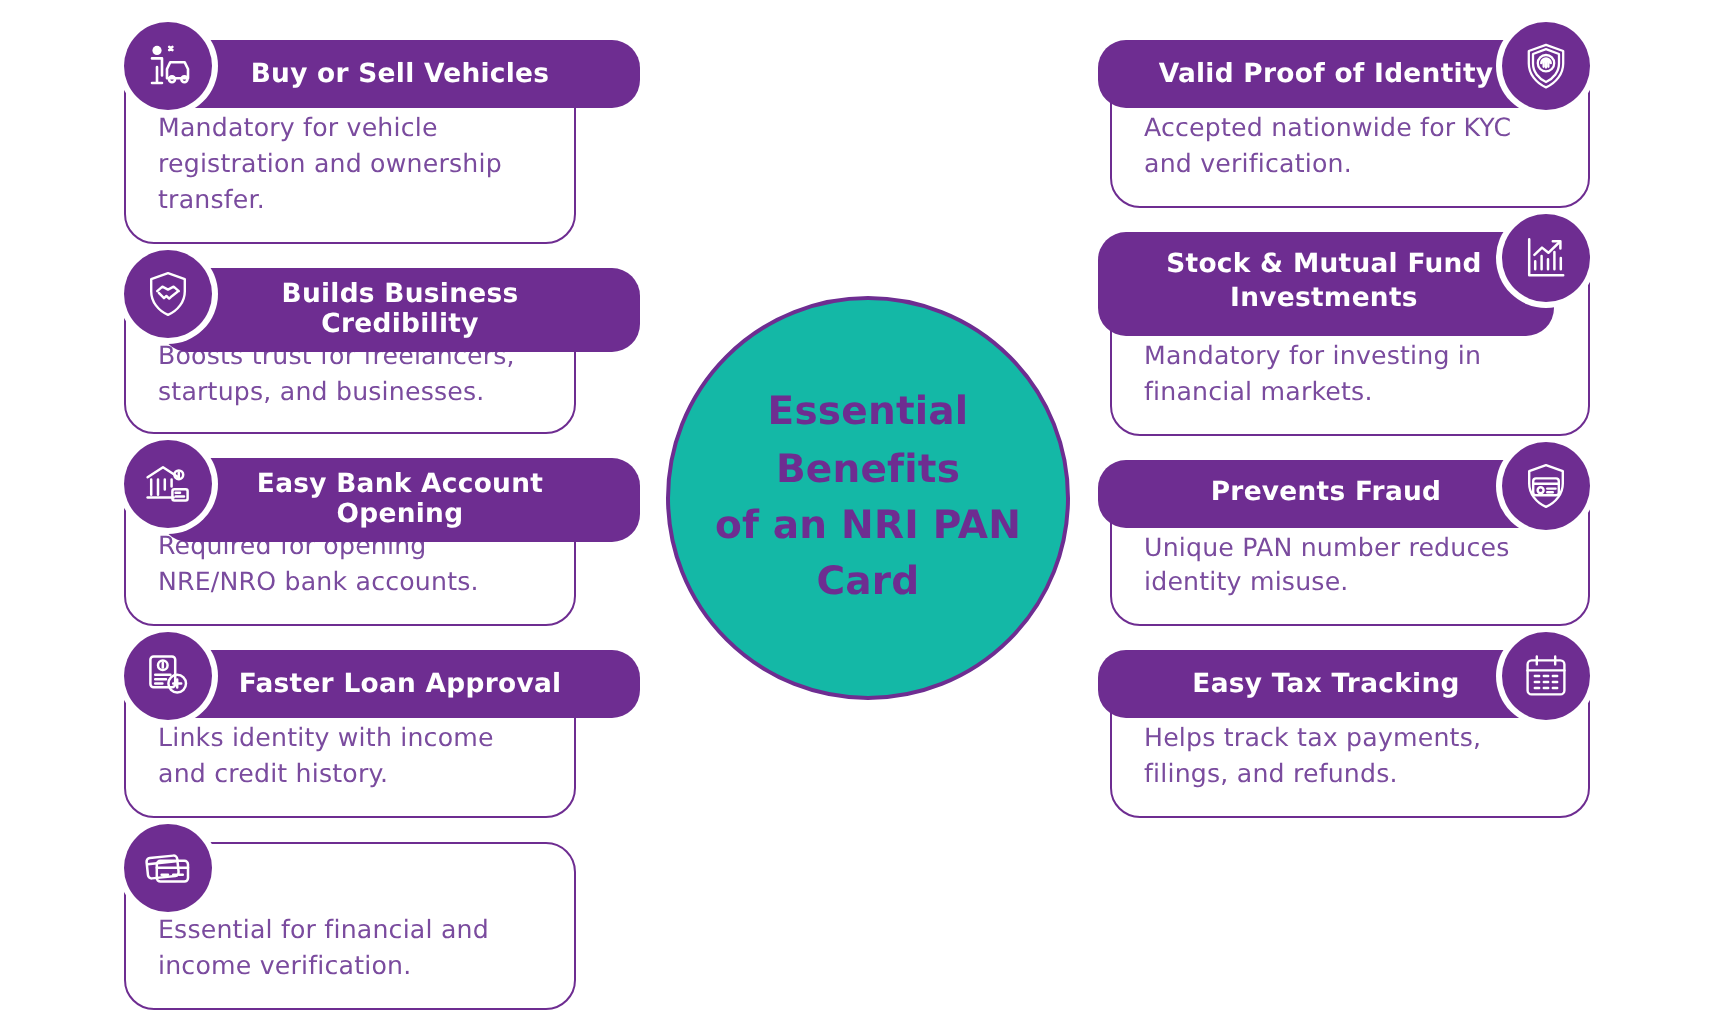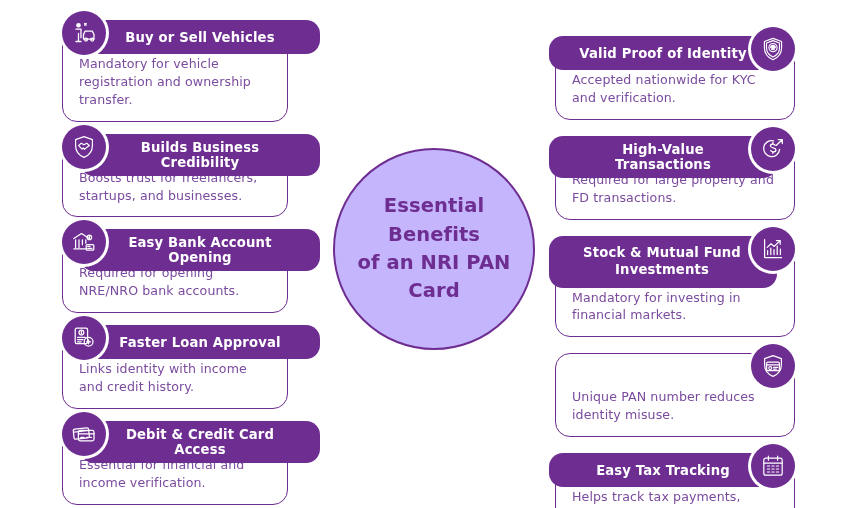--- a/index.html
+++ b/index.html
@@ -41,21 +41,21 @@
   .card-body {
     position: relative;
     box-sizing: border-box;
     border: 1.6px solid #6E2D91;
     border-radius: 15px;
     background: #ffffff;
     padding: 34px 16px 12px 16px;
     min-height: 76px;
   }
   .col-left .card-body  { margin-right: 32px; }
-  .col-right .card-body { margin-left: 18px; margin-top: 16px; }
+  .col-right .card-body { margin-left: 18px; }
 
   .card-desc {
     color: #7A4B9E;
     font-size: 12.6px;
     line-height: 1.42;
     letter-spacing: .1px;
   }
 
   
   .card-header {
@@ -107,21 +107,21 @@
 
   
   .center-circle {
     position: absolute;
     left: 333px;
     top: 148px;
     width: 198px;
     height: 198px;
     border: 2px solid #6E2D91;
     border-radius: 50%;
-    background: #c4b5fd;
+    background: #14b8a6;
     display: flex;
     align-items: center;
     justify-content: center;
     z-index: 2;
   }
   .center-title {
     color: #6E2D91;
     font-size: 19.5px;
     font-weight: bold;
     line-height: 1.45;
@@ -214,23 +214,20 @@
     <div class="card">
       <div class="icon-badge">
         <svg width="26" height="26" viewBox="0 0 26 26" fill="none" stroke="#ffffff" stroke-width="1.25" stroke-linecap="round" stroke-linejoin="round">
           <rect x="2.6" y="7.4" width="15.4" height="10.2" rx="1.8" transform="rotate(-6 10.3 12.5)"></rect>
           <path d="M2.9 11.1l15.2-1.6"></path>
           <rect x="7.4" y="9.4" width="15.6" height="10.4" rx="1.8"></rect>
           <path d="M7.4 12.9h15.6"></path>
           <path d="M9.8 16.4h3.2M15.6 16.4h1.6M18.6 16.4h1.8"></path>
         </svg>
       </div>
-      <div class="card-header">
-        <span>Debit &amp; Credit Card Access</span>
-      </div>
       <div class="card-body">
         <div class="card-desc">Essential for financial and income verification.</div>
       </div>
     </div>
 
   </div>
 
   <div class="center-circle">
     <div class="center-title">
       <span>Essential Benefits</span><br>
@@ -250,36 +247,20 @@
         </svg>
       </div>
       <div class="card-header">
         <span>Valid Proof of Identity</span>
       </div>
       <div class="card-body">
         <div class="card-desc">Accepted nationwide for KYC and verification.</div>
       </div>
     </div>
 
-    <div class="card">
-      <div class="icon-badge">
-        <svg width="26" height="26" viewBox="0 0 26 26" fill="none" stroke="#ffffff" stroke-width="1.3" stroke-linecap="round" stroke-linejoin="round">
-          <path d="M19.6 13.4a8 8 0 11-6.1-8.6"></path>
-          <path d="M15.3 9.4c-.6-1-1.8-1.5-3-1.3-1.3.2-2 1-1.9 1.9.2 1.2 1.6 1.5 2.8 1.8 1.2.3 2.6.6 2.7 1.9.1 1-.7 1.9-2 2.1-1.3.2-2.6-.3-3.2-1.3"></path>
-          <path d="M12.9 6.5v1.4M12.9 15.8v1.5"></path>
-          <path d="M16.4 9.3l5.6-5.2M18.2 3.6h4.1v4"></path>
-        </svg>
-      </div>
-      <div class="card-header">
-        <span>High-Value Transactions</span>
-      </div>
-      <div class="card-body">
-        <div class="card-desc">Required for large property and FD transactions.</div>
-      </div>
-    </div>
 
     <div class="card two-line">
       <div class="icon-badge">
         <svg width="26" height="26" viewBox="0 0 26 26" fill="none" stroke="#ffffff" stroke-width="1.25" stroke-linecap="round" stroke-linejoin="round">
           <path d="M4.6 3.6v18h17"></path>
           <path d="M7.6 18.6v-4M10.8 18.6v-6.6M14 18.6v-5M17.2 18.6v-8.6M20.4 18.6v-5.6"></path>
           <path d="M7.2 11.4l3.8-3.6 3.2 2.6 5.6-5.4"></path>
           <path d="M16.4 4.6h3.8v3.7"></path>
         </svg>
       </div>
@@ -297,20 +278,23 @@
     <div class="card">
       <div class="icon-badge">
         <svg width="26" height="26" viewBox="0 0 26 26" fill="none" stroke="#ffffff" stroke-width="1.2" stroke-linecap="round" stroke-linejoin="round">
           <path d="M13 2.6l8.4 3v6.1c0 5.1-3.5 9.6-8.4 11.7C8.1 21.3 4.6 16.8 4.6 11.7V5.6z"></path>
           <rect x="6.6" y="9.2" width="12.8" height="8.4" rx="1.4"></rect>
           <path d="M6.6 11.9h12.8"></path>
           <circle cx="10.3" cy="15.1" r="1.5"></circle>
           <path d="M13.6 14.3h4.2M13.6 16.1h2.8"></path>
         </svg>
       </div>
+      <div class="card-header">
+        <span>Prevents Fraud</span>
+      </div>
       <div class="card-body">
         <div class="card-desc">Unique PAN number reduces identity misuse.</div>
       </div>
     </div>
 
     <div class="card">
       <div class="icon-badge">
         <svg width="26" height="26" viewBox="0 0 26 26" fill="none" stroke="#ffffff" stroke-width="1.2" stroke-linecap="round" stroke-linejoin="round">
           <rect x="3.8" y="5.2" width="18.4" height="17" rx="2"></rect>
           <path d="M3.8 10.2h18.4"></path>

